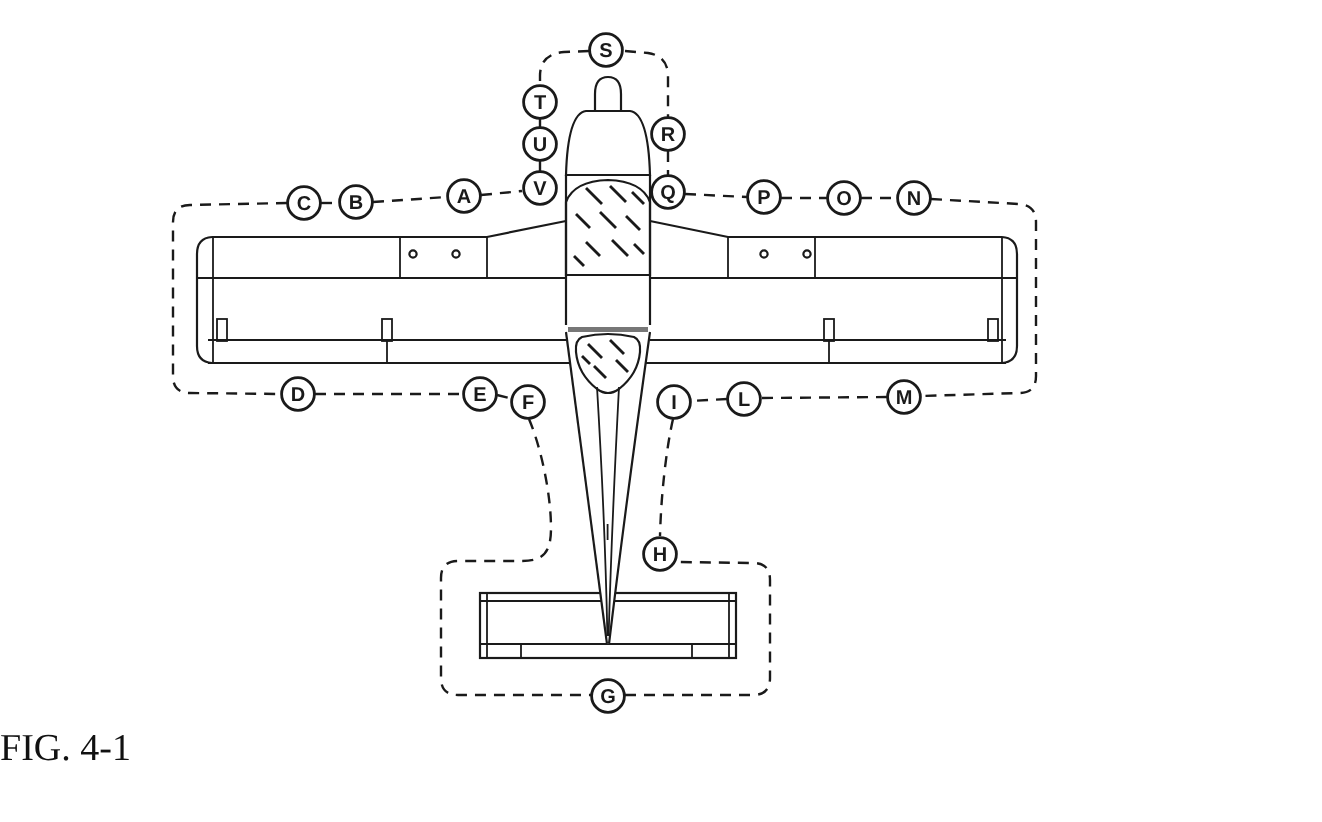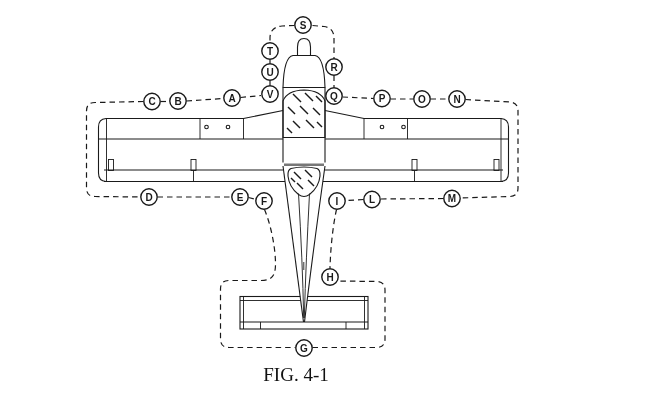--- a/index.html
+++ b/index.html
@@ -7,21 +7,21 @@
         font-family:"Liberation Sans",sans-serif;}
   svg{position:absolute;left:0;top:0;}
   .solid{fill:none;stroke:#1a1a1a;stroke-width:1.1;}
   .thin{fill:none;stroke:#1a1a1a;stroke-width:0.9;}
   .dash{fill:none;stroke:#1a1a1a;stroke-width:1.2;stroke-dasharray:5.5 4;}
   .whitefill{fill:#ffffff;stroke:none;}
   .hatch{stroke:#1a1a1a;stroke-width:1.4;}
   .callout-circle{fill:#ffffff;stroke:#1a1a1a;stroke-width:1.4;}
   .callout-text{font-family:"Liberation Sans",sans-serif;font-size:10px;font-weight:bold;
         fill:#1a1a1a;text-anchor:middle;}
-  .caption{position:absolute;left:0;top:364px;width:592px;text-align:center;
+  .caption{position:absolute;left:0;top:364px;width:592px;text-align:left;
         font-family:"Liberation Serif",serif;font-size:19px;color:#111;}
 </style>
 </head>
 <body>
 
 <div class="page">
   <svg width="661" height="411" viewBox="0 0 661 411">
 
     <g>
 

